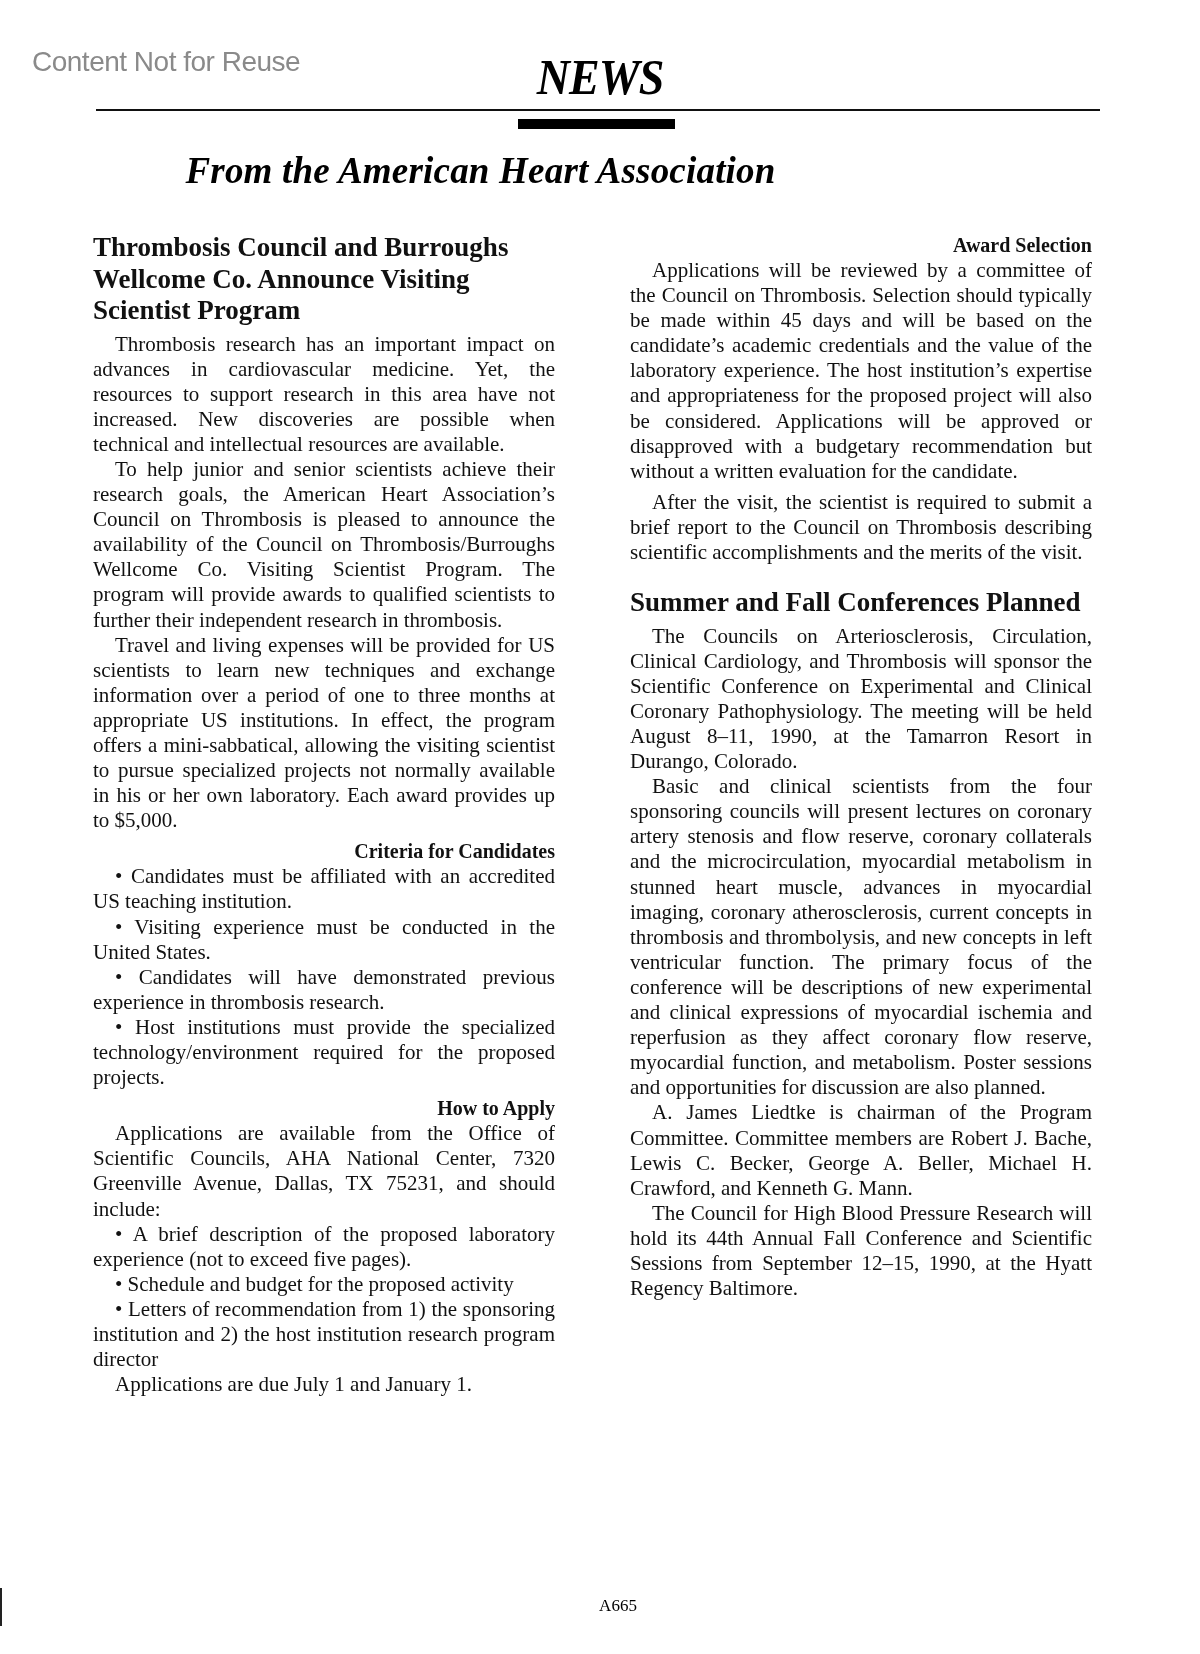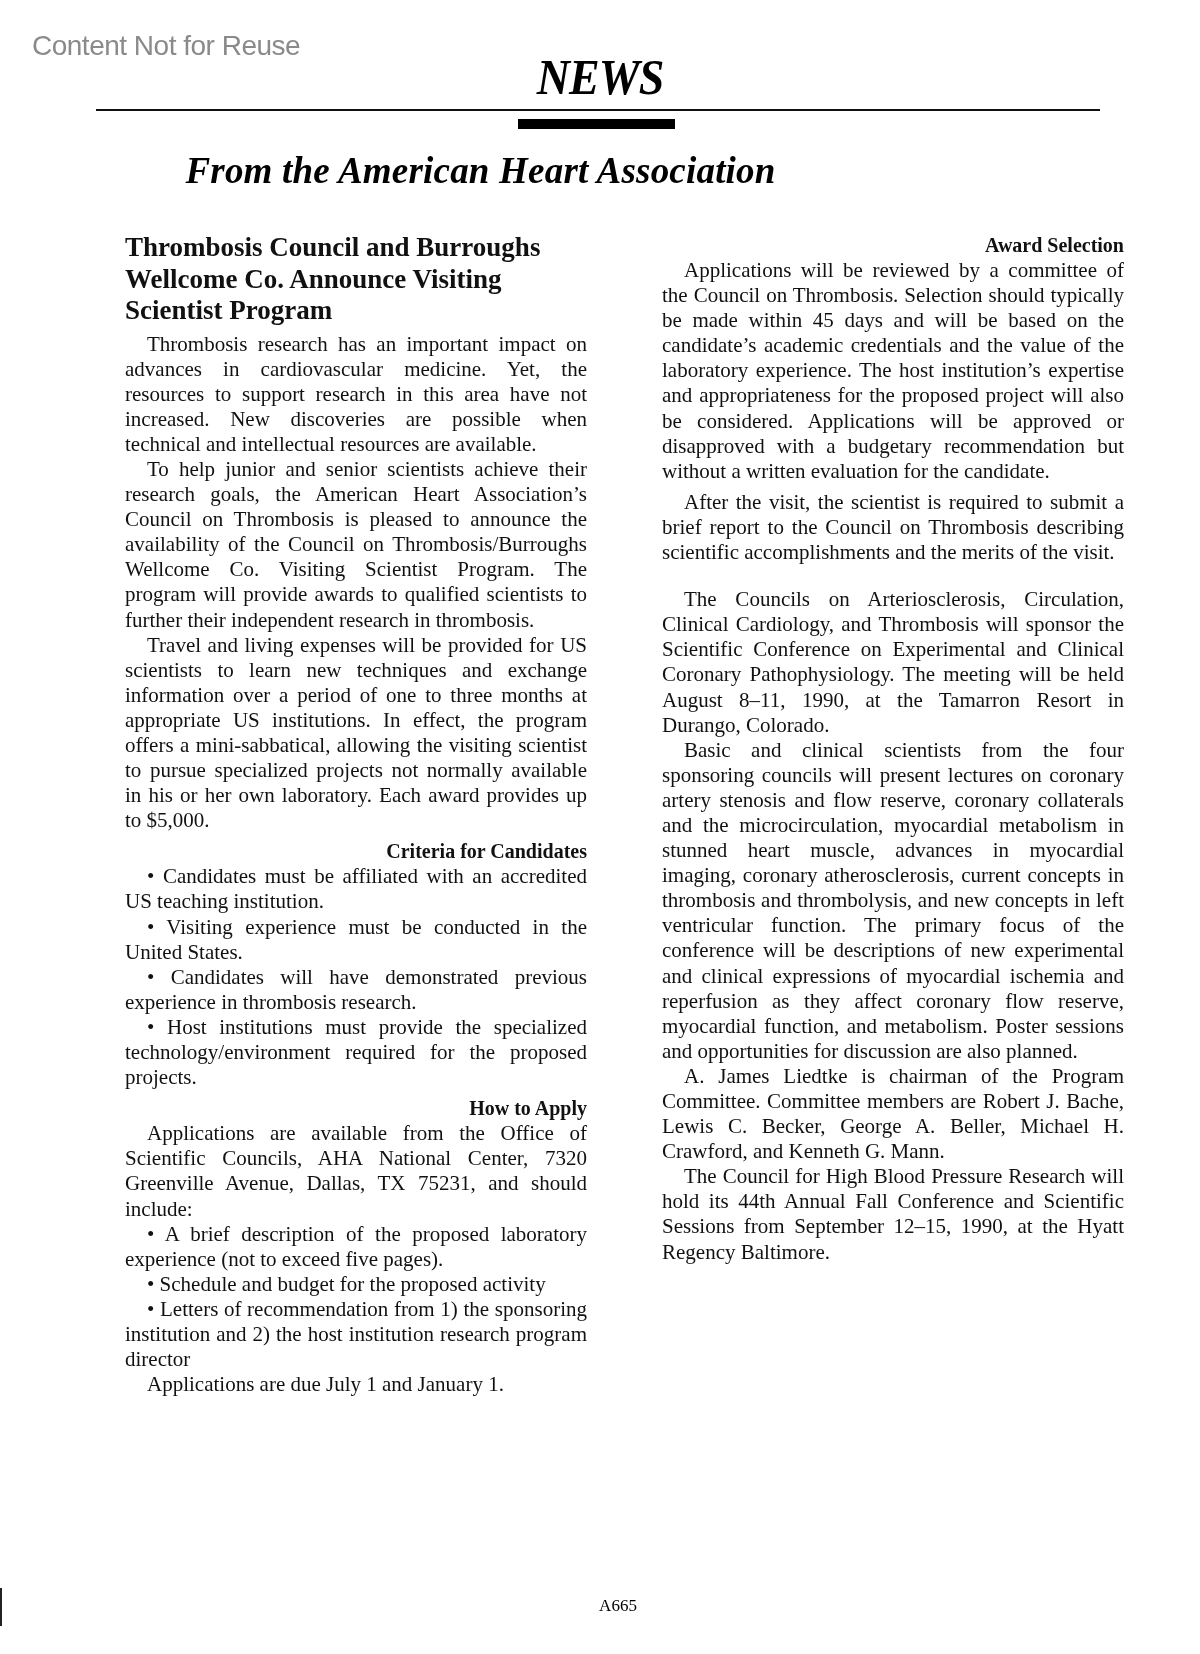--- a/index.html
+++ b/index.html
@@ -1,38 +1,38 @@
 <!DOCTYPE html>
 <html><head>
 <meta charset="utf-8">
 <style>
   html, body { margin: 0; padding: 0; background: #ffffff; }
   body { width: 1200px; height: 1654px; position: relative; overflow: hidden; color: #111; }
   .watermark {
-    position: absolute; left: 32px; top: 30px;
+    position: absolute; left: 32px; top: 46px;
     font-family: "Liberation Sans", sans-serif; font-size: 28px; color: #8a8a8a;
     letter-spacing: -0.5px;
   }
   .masthead {
     position: absolute; left: 0; top: 52px; width: 1200px; text-align: center;
     font-family: "Liberation Serif", serif; font-weight: bold; font-style: italic;
     font-size: 50px; letter-spacing: -1px; transform: scaleX(0.92); color: #000;
     line-height: 1;
   }
   .rule-main { position: absolute; left: 96px; top: 109px; width: 1004px; height: 2px; background: #111; }
   .rule-bar { position: absolute; left: 518px; top: 119px; width: 157px; height: 10px; background: #000; }
   .subtitle {
     position: absolute; left: 0; top: 152px; width: 961px; text-align: center;
     font-family: "Liberation Serif", serif; font-weight: bold; font-style: italic;
     font-size: 37px; color: #000; letter-spacing: 0.2px; line-height: 1;
   }
   .col {
     position: absolute; top: 232px; width: 462px;
     font-family: "Liberation Serif", serif; font-size: 21px; line-height: 25.1px;
-    text-align: justify; hyphens: manual; margin-left: 32px;
+    text-align: justify; hyphens: manual;
   }
   .col.left { left: 93px; }
   .col.right { left: 630px; top: 233px; width: 462px; }
   .h1 {
     font-family: "Liberation Serif", serif; font-weight: bold; font-size: 27px;
     line-height: 31.5px; text-align: left; margin: 0 0 5px 0;
   }
   .h2 {
     font-family: "Liberation Serif", serif; font-weight: bold; font-size: 20px;
     line-height: 25px; margin: 0; text-align: right;
@@ -77,20 +77,21 @@
   <p class="bullet">• Letters of recommendation from 1) the sponsoring institution and 2) the host institu­tion research program director</p>
   <p>Applications are due July 1 and January 1.</p>
 </div>
 
 <div class="col right">
   <h2 class="h2">Award Selection</h2>
   <p>Applications will be reviewed by a commit­tee of the Council on Thrombosis. Selection should typically be made within 45 days and will be based on the candidate’s academic credentials and the value of the laboratory experience. The host institution’s expertise and appropriateness for the proposed project will also be considered. Applications will be approved or disapproved with a budgetary rec­ommendation but without a written evaluation for the candidate.</p>
   <div class="gap-s"></div>
   <p>After the visit, the scientist is required to submit a brief report to the Council on Throm­bosis describing scientific accomplishments and the merits of the visit.</p>
   <div class="gap-l"></div>
+  <h1 class="h1 spaced">Summer and Fall Conferences Planned</h1>
   <p>The Councils on Arteriosclerosis, Circula­tion, Clinical Cardiology, and Thrombosis will sponsor the Scientific Conference on Experi­mental and Clinical Coronary Pathophysiology. The meeting will be held August 8–11, 1990, at the Tamarron Resort in Durango, Colorado.</p>
   <p>Basic and clinical scientists from the four sponsoring councils will present lectures on coronary artery stenosis and flow reserve, cor­onary collaterals and the microcirculation, myocardial metabolism in stunned heart mus­cle, advances in myocardial imaging, coronary atherosclerosis, current concepts in thrombosis and thrombolysis, and new concepts in left ventricular function. The primary focus of the conference will be descriptions of new experi­mental and clinical expressions of myocardial ischemia and reperfusion as they affect coro­nary flow reserve, myocardial function, and metabolism. Poster sessions and opportunities for discussion are also planned.</p>
   <p>A. James Liedtke is chairman of the Pro­gram Committee. Committee members are Robert J. Bache, Lewis C. Becker, George A. Beller, Michael H. Crawford, and Kenneth G. Mann.</p>
   <p>The Council for High Blood Pressure Research will hold its 44th Annual Fall Confer­ence and Scientific Sessions from September 12–15, 1990, at the Hyatt Regency Baltimore.</p>
 </div>
 
 <div class="edge-mark"></div>
 <div class="folio">A665</div>
 
 </body></html>

